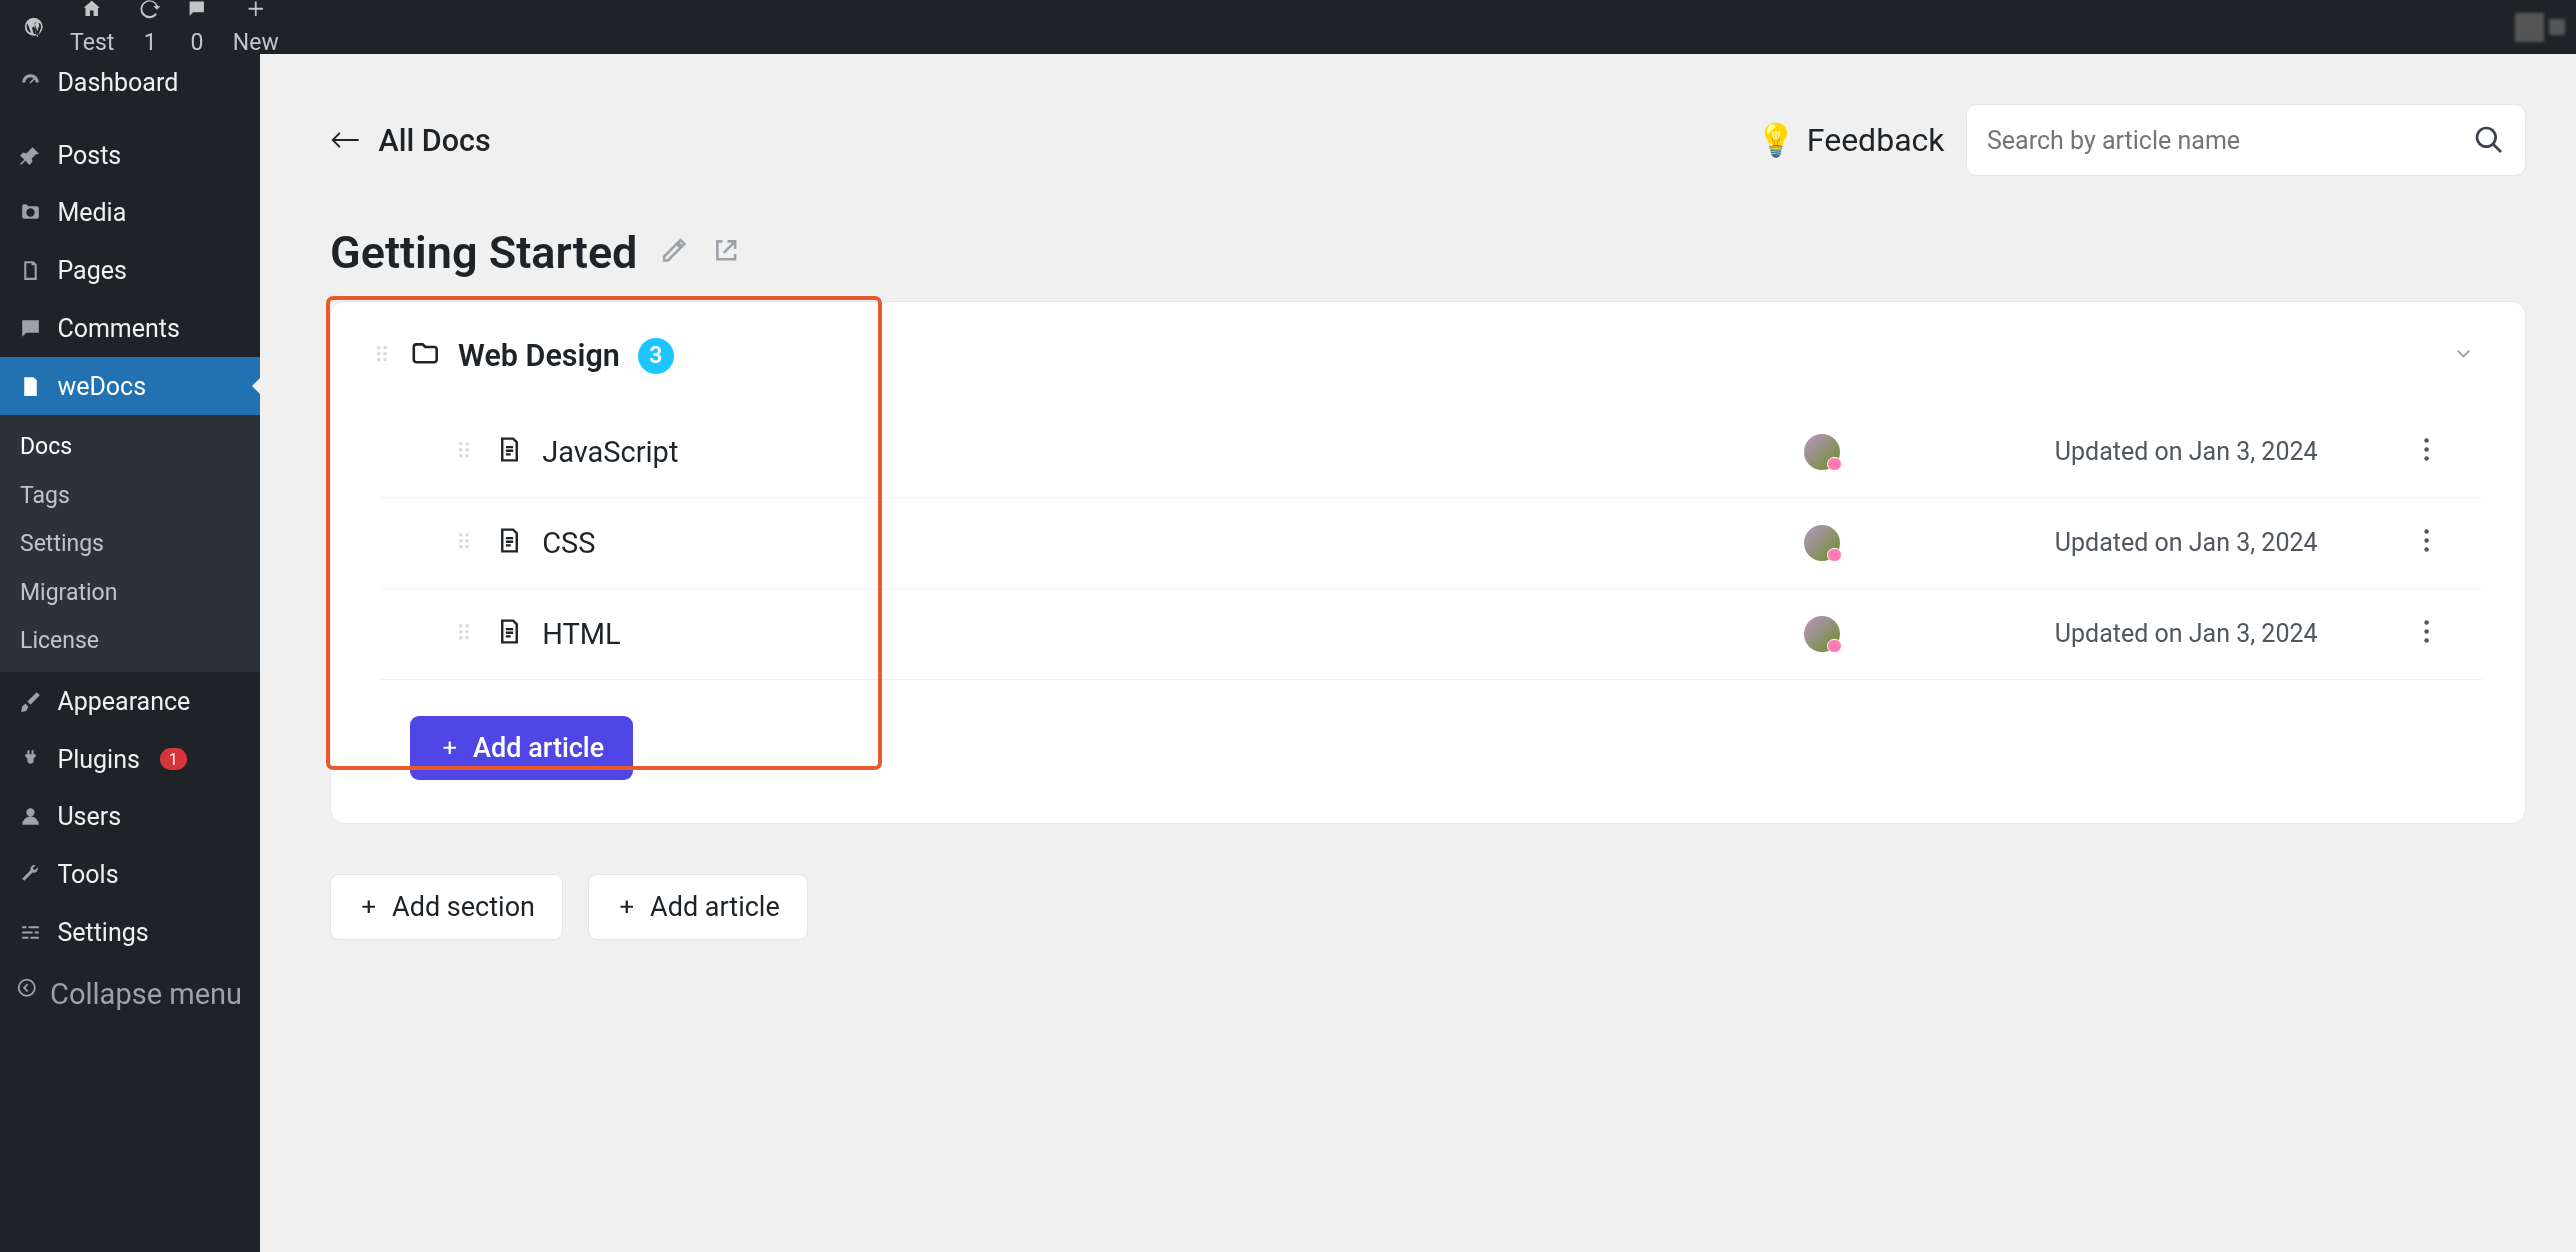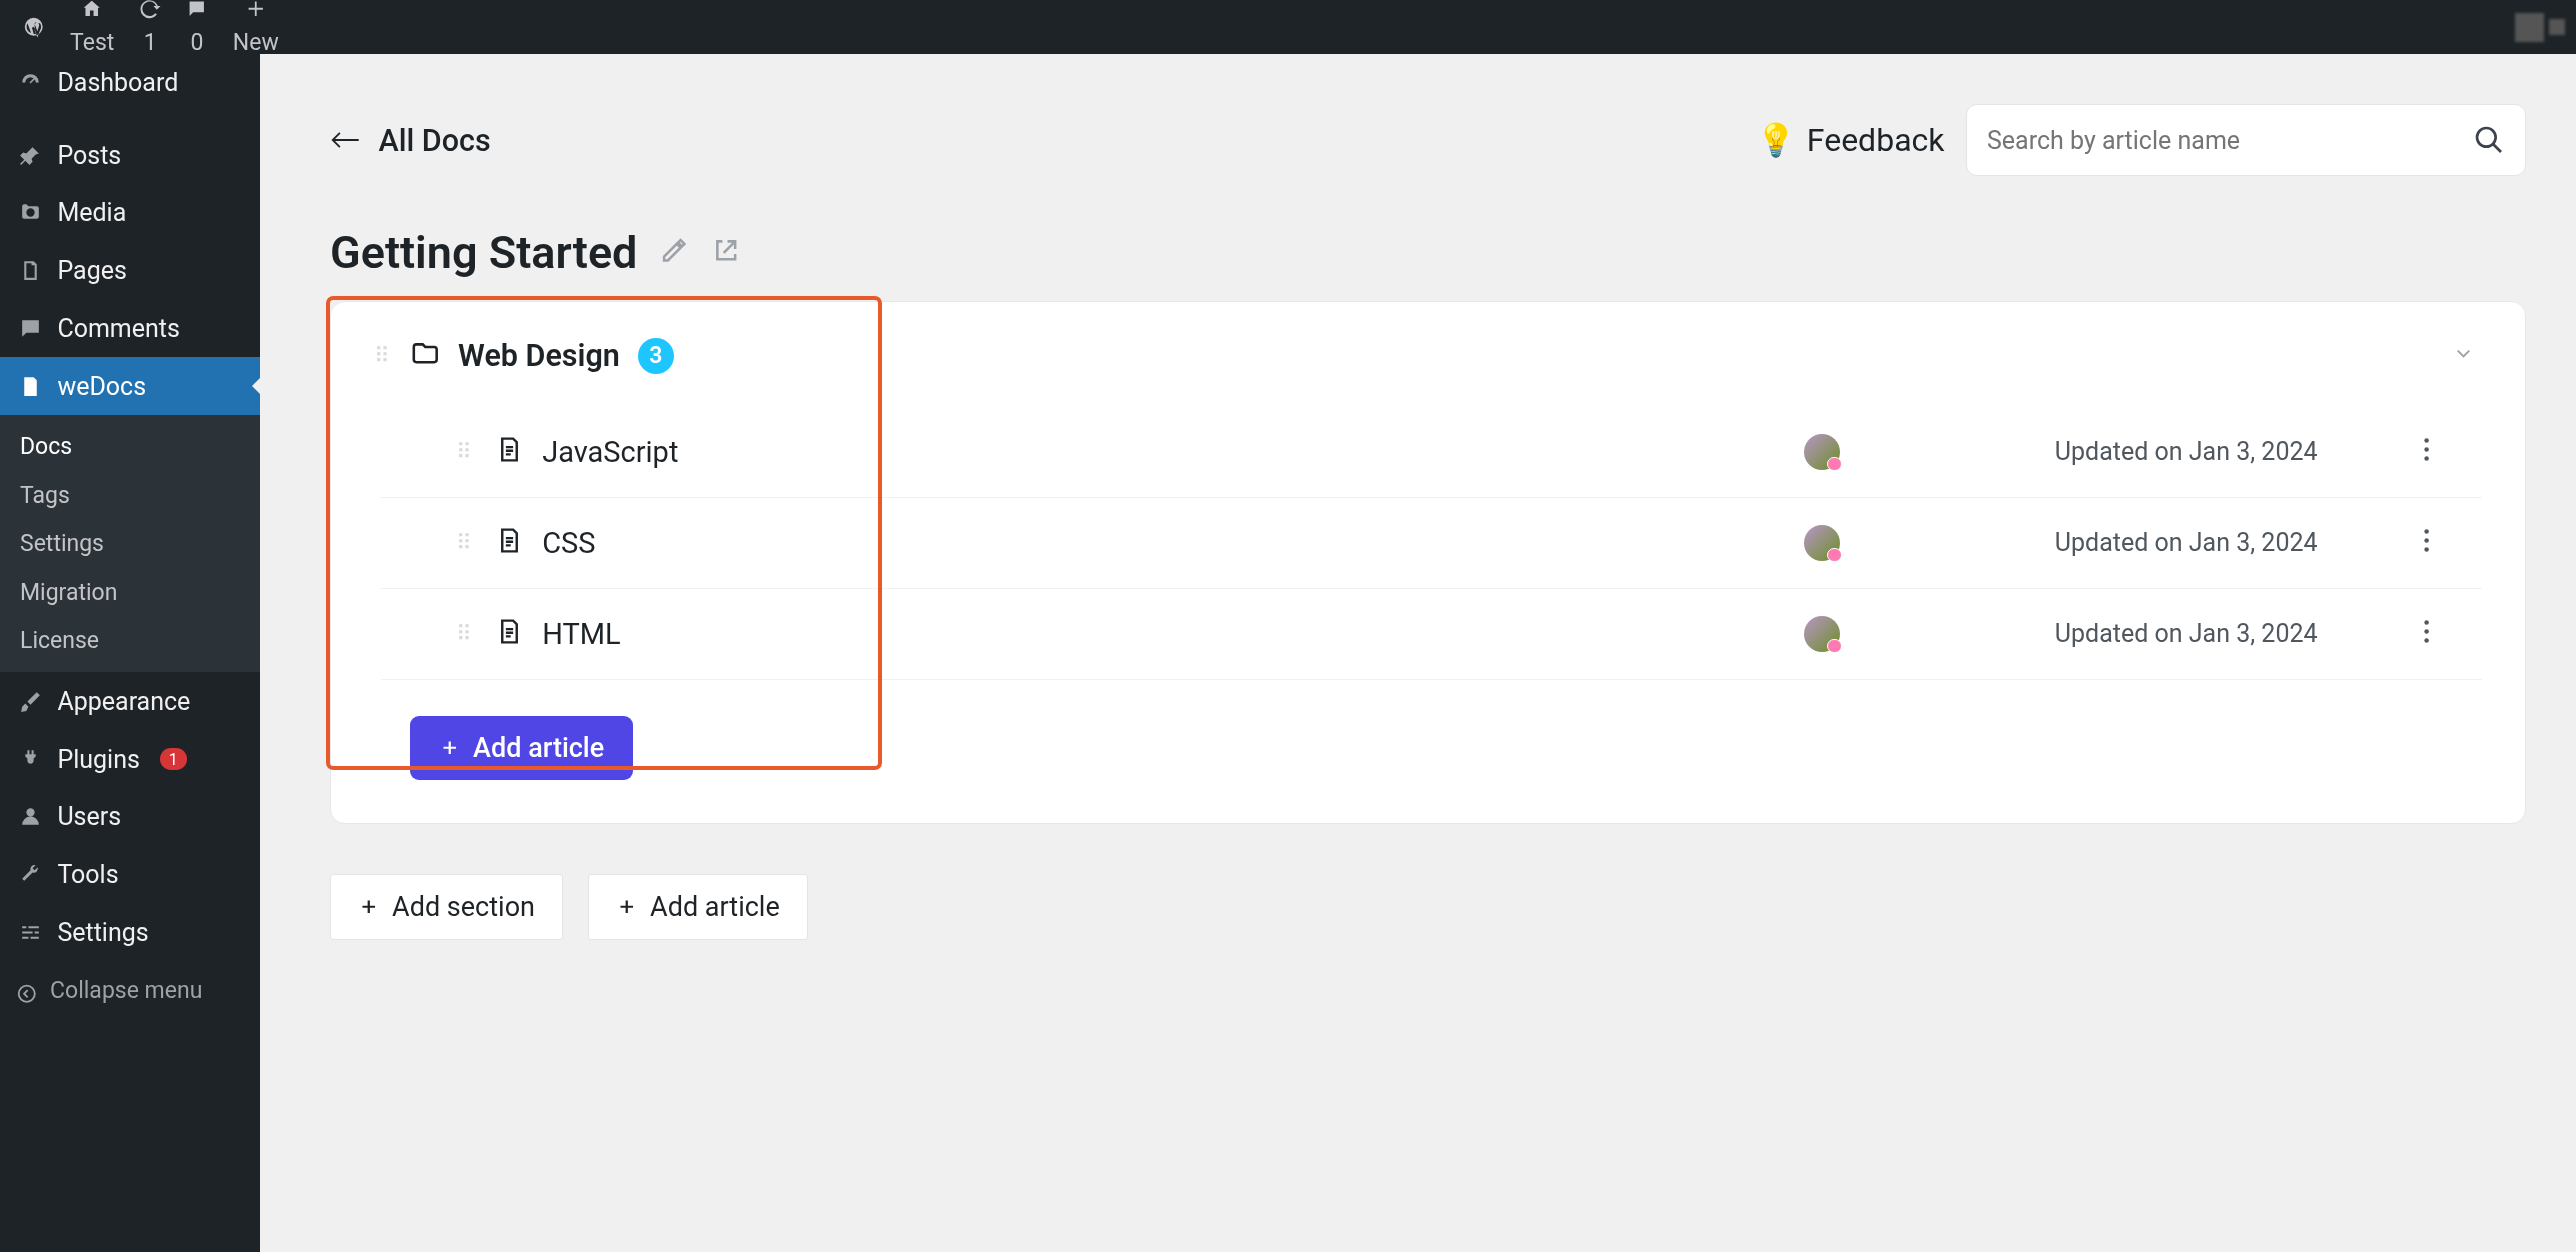--- a/index.html
+++ b/index.html
@@ -18,21 +18,21 @@
 .sidebar { position:absolute; top:54px; left:0; bottom:0; width:260px; background:#1d2327; color:#f0f0f1; font-size:25px; }
 .side-item { display:flex; align-items:center; gap:14.4px; padding:14.4px 18px; cursor:pointer; color:#f0f0f1; position:relative; }
 .side-item svg { width:25px; height:25px; fill:#9ca2a7; flex-shrink:0; }
 .side-item.active { background:#2271b1; color:#fff; }
 .side-item.active svg { fill:#fff; }
 .side-item.active::after { content:""; position:absolute; right:-0.9px; top:50%; transform:translateY(-50%); border:9px solid transparent; border-right-color:#f0f0f1; }
 .side-sub { background:#2c3338; padding:7.2px 0; }
 .side-sub .sub { padding:10.8px 20px; font-size:23px; color:#c3c4c7; cursor:pointer; }
 .side-sub .sub.active { color:#fff; }
 .badge-num { background:#d63638; color:#fff; border-radius:10.8px; font-size:16px; padding:1.8px 9px; margin-left:5.4px; }
-.collapse { display:flex; align-items:flex-end; gap:12.6px; padding:16px 16px; color:#9ca2a7; cursor:pointer; font-size:23px; }
+.collapse { display:flex; align-items:flex-start; gap:12.6px; padding:16px 16px; color:#9ca2a7; cursor:pointer; font-size:29px; }
 .collapse svg { width:21.5px; height:21.5px; fill:#9ca2a7; }
 
 
 .main { position:absolute; top:54px; left:280px; right:0; bottom:0; background:#f0f0f1; padding:50px; overflow:auto; }
 .topbar { display:flex; align-items:center; gap:21.5px; margin-bottom:50px; }
 .back { display:flex; align-items:center; gap:18px; color:#1d2327; cursor:pointer; font-size:30.5px; font-weight:500; }
 .back svg { width:30.5px; height:20px; stroke:#1d2327; fill:none; stroke-width:2; }
 .spacer { flex:1; }
 .feedback { display:flex; align-items:center; gap:10.8px; font-size:32px; color:#1d2327; cursor:pointer; }
 .search { display:flex; align-items:center; background:#fff; border:0.9px solid #e2e4e7; border-radius:10.8px; padding:0 20px; height:72px; width:560px; }
@@ -63,21 +63,21 @@
 .avatar { width:36px; height:36px; border-radius:896px; background:linear-gradient(135deg,#b896c9,#6b8e23); margin-right:197px; position:relative; }
 .avatar::after { content:""; position:absolute; right:-1.8px; bottom:-1.8px; width:12.6px; height:12.6px; background:#ff7ab2; border-radius:896px; border:1.8px solid #fff; }
 .updated { font-size:25px; color:#50575e; width:341px; }
 .more { cursor:pointer; padding:0 9px; }
 .more svg { width:7.2px; height:25px; fill:#50575e; }
 
 .btn-primary { display:inline-flex; align-items:center; gap:12.6px; background:#4f46e5; color:#fff; border:none; border-radius:9px; padding:16px 29px; font-size:27px; font-weight:500; cursor:pointer; margin:36px 0 0 79px; }
 .btn-primary svg { width:21.5px; height:21.5px; stroke:#fff; fill:none; stroke-width:2.5; }
 
 .bottom-actions { display:flex; gap:25px; margin-top:50px; }
-.btn-outline { display:inline-flex; align-items:center; gap:12.6px; background:#fff; border:0.9px solid #e2e4e7; border-radius:3px; padding:16px 27px; font-size:27px; color:#1d2327; cursor:pointer; }
+.btn-outline { display:inline-flex; align-items:center; gap:12.6px; background:#fff; border:0.9px solid #e2e4e7; border-radius:9px; padding:16px 27px; font-size:27px; color:#1d2327; cursor:pointer; }
 .btn-outline svg { width:21.5px; height:21.5px; stroke:#1d2327; fill:none; stroke-width:2.5; }
 </style>
 </head>
 <body>
 
 <div class="viewport" style="transform: scale(1);">
 
   <div class="adminbar">
     <div class="item">
       <svg viewBox="0 0 24 24">

